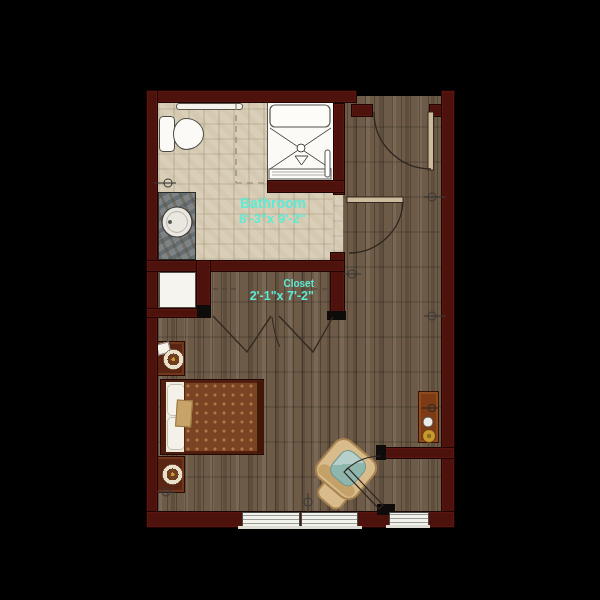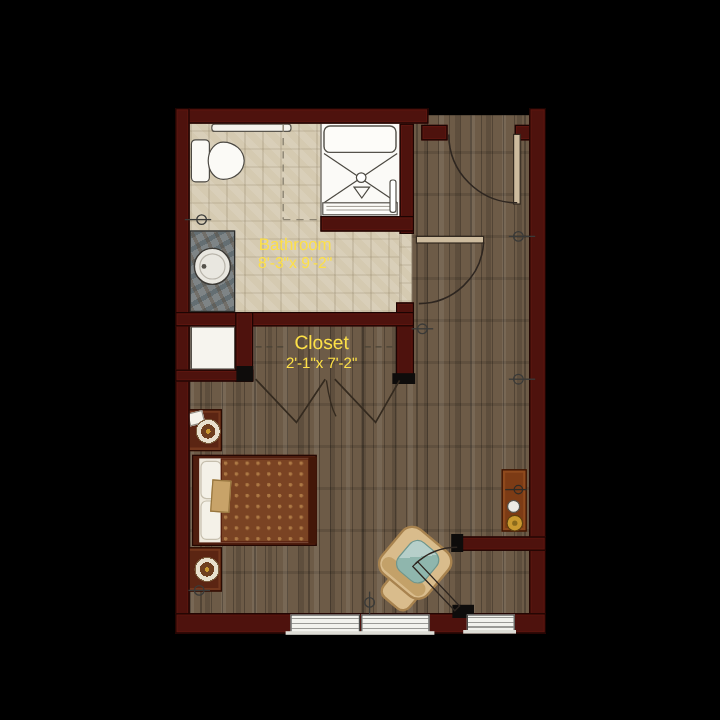--- a/index.html
+++ b/index.html
@@ -49,24 +49,24 @@
     background:radial-gradient(circle, var(--lampgold,#c9992f) 0 2px, #6f3f1f 2px 6px, #e8e0cd 6px 9.5px, #7a5c3c 9.5px 10.5px, transparent 10.5px);}
   .notepad{position:absolute;background:#f6f3ea;border:1px solid #8f8a80;transform:rotate(-14deg);}
   .desk{position:absolute;background:#7c3b15;border:1.5px solid #371303;box-shadow:inset 0 0 0 2px rgba(190,110,50,.3);}
   .chair{position:absolute;background:var(--chair,#d9bc8c);border:2px solid #a8834f;border-radius:12px;transform:rotate(40deg);}
   .chairback{position:absolute;left:4%;right:4%;bottom:2px;height:12px;background:#c3a169;border-radius:8px;}
   .cushion{position:absolute;left:10px;top:5px;width:28px;height:30px;background:var(--cushion,#8fb6ad);
     border:1px solid #6f968d;border-radius:9px;
     background-image:linear-gradient(135deg, rgba(255,255,255,.35) 0 40%, transparent 40%);}
   .ottoman{position:absolute;background:var(--chair,#d9bc8c);border:2px solid #a8834f;border-radius:8px;transform:rotate(40deg);}
   
-  .roomlabel{position:absolute;color:#fde047;text-align:center;line-height:1.12;}
+  .roomlabel{position:absolute;color:#5eead4;text-align:right;line-height:1.12;font-weight:bold;}
   .roomlabel .l1{display:block;font-size:14px;}
   .roomlabel .l2{display:block;font-size:13px;}
-  .roomlabel.small .l1{font-size:16px;}
+  .roomlabel.small .l1{font-size:10px;}
   .roomlabel.small .l2{font-size:12.5px;}
   .lines{position:absolute;left:0;top:0;pointer-events:none;}
 </style>
 </head>
 <body>
 
 <div class="canvas">
 
   <div class="wood abs" style="left:158px;top:96px;width:283px;height:415px;"></div>
   <div class="tile abs" style="left:158px;top:103px;width:175px;height:157px;"></div>

